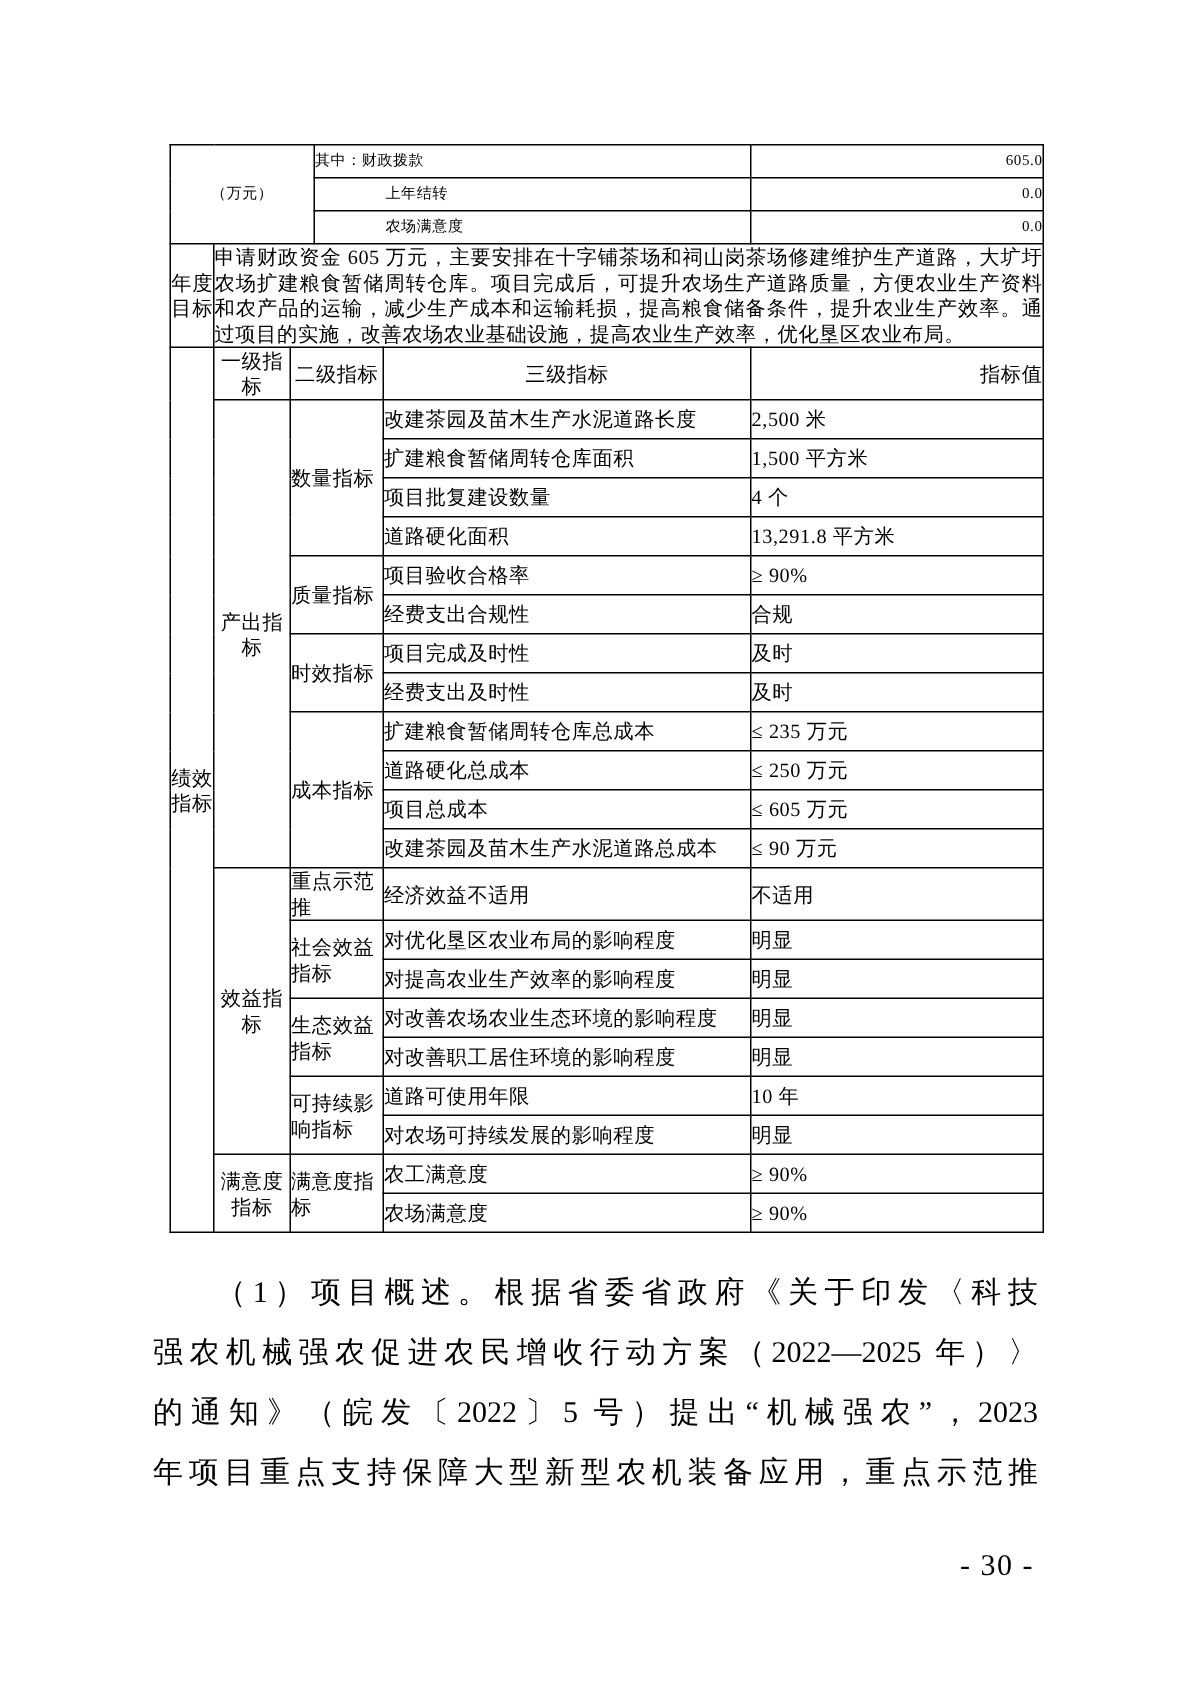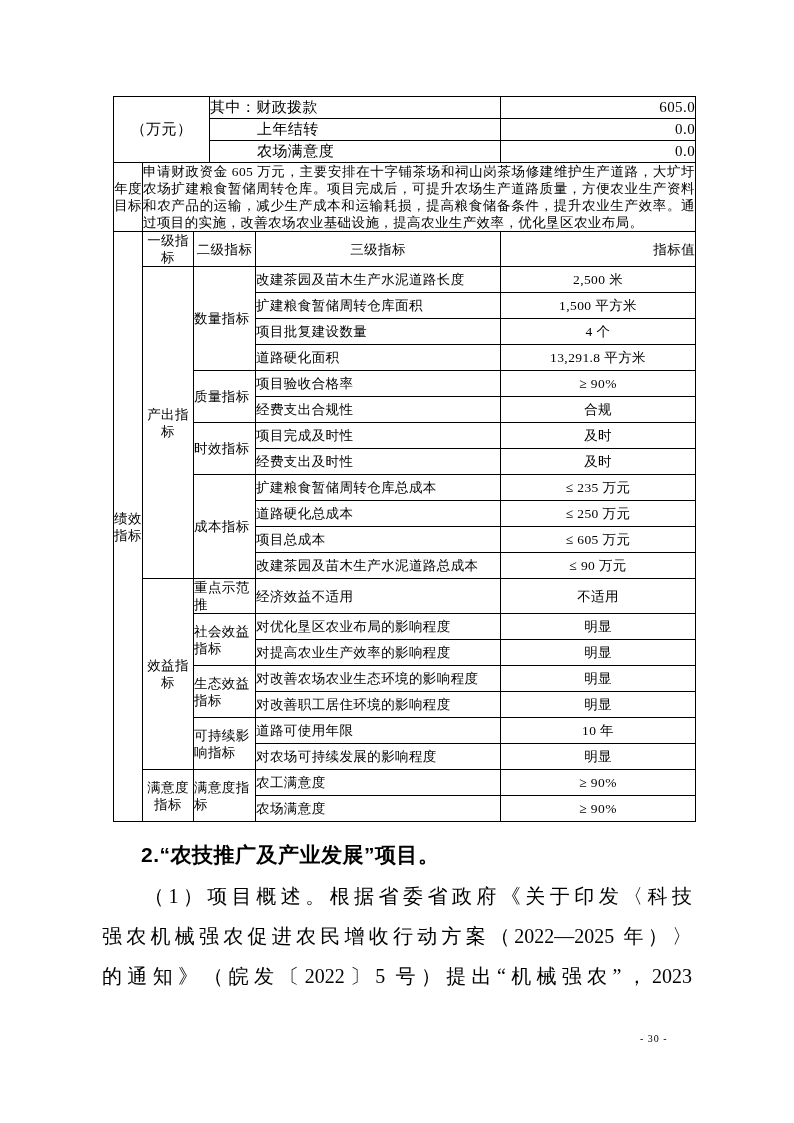--- a/index.html
+++ b/index.html
@@ -13,58 +13,58 @@
   
   table.doc{
     position:absolute;left:113px;top:96px;width:582px;
     border-collapse:collapse;table-layout:fixed;
   }
   table.doc td{
     border:1px solid #000;padding:0;vertical-align:middle;
     font-size:13.5px;line-height:17px;letter-spacing:0.4px;
     overflow:hidden;
   }
-  tr.r-top td{height:21px;font-size:15px;}
+  tr.r-top td{height:21px;font-size:10px;}
   td.unit-cell{vertical-align:top;text-align:center;padding-top:2px;font-size:14px;}
   td.fund-label{text-align:left;padding-left:10px;}
   td.fund-label.sub{padding-left:47px;}
   td.fund-value{text-align:right;padding-right:5px;font-size:14px;}
 
   td.vhead{text-align:right;padding:2px 1px;line-height:17.5px;word-break:break-all;}
   td.goal-text{
     text-align:justify;text-justify:inter-ideograph;
     font-size:12.5px;line-height:17px;letter-spacing:0.2px;
     padding:2px 6px 2px 9px;vertical-align:middle;word-break:break-all;
   }
 
   tr.r-head td{height:30px;text-align:center;}
   tr.r-data td{height:25px;}
   td.lv1{ text-align:center;padding:0 8px;word-break:break-all;line-height:17px;}
   td.lv2{ padding:0 1px;word-break:break-all;line-height:17px;}
   td.ind-name{text-align:left;padding-left:9px;letter-spacing:0.5px;}
-  td.ind-value{text-align:center;}
+  td.ind-value{}
 
   
   .section{position:absolute;left:102px;top:838px;width:590px;}
   .section-heading{
     font-family:"Liberation Sans","DejaVu Sans",sans-serif;
     font-weight:bold;font-size:21px;line-height:34px;
     padding-left:39px;letter-spacing:0.5px;white-space:nowrap;
   }
   .para{margin-top:4px;}
   .para-line{
     font-size:20px;line-height:40px;height:40px;
     text-align:justify;text-align-last:justify;text-justify:inter-ideograph;
     overflow:hidden;white-space:nowrap;
   }
   .para-line.first{padding-left:42px;}
 
   .page-number{
     position:absolute;left:640px;top:1033px;
-    font-size:10px;letter-spacing:1px;white-space:nowrap;
+    font-size:20px;letter-spacing:1px;white-space:nowrap;
   }
 </style>
 </head>
 <body>
 
 <div class="page">
 
   <table class="doc">
     <colgroup>
       <col style="width:29px">
@@ -198,22 +198,22 @@
       <td class="ind-value">≥ 90%</td>
     </tr>
     <tr class="r-data">
       <td class="ind-name">农场满意度</td>
       <td class="ind-value">≥ 90%</td>
     </tr>
   </tbody>
     </table>
 
   <div class="section">
-    <div class="section-heading">2.“农技推广及产业发展”项目。</div>
     <div class="para">
       <div class="para-line first">（1）项目概述。根据省委省政府《关于印发〈科技</div>
       <div class="para-line">强农机械强农促进农民增收行动方案（2022—2025 年）〉</div>
       <div class="para-line">的通知》（皖发〔2022〕5 号）提出“机械强农”，2023</div>
+      <div class="para-line">年项目重点支持保障大型新型农机装备应用，重点示范推</div>
     </div>
   </div>
 
   <div class="page-number">- 30 -</div>
 </div>
 
 </body></html>

